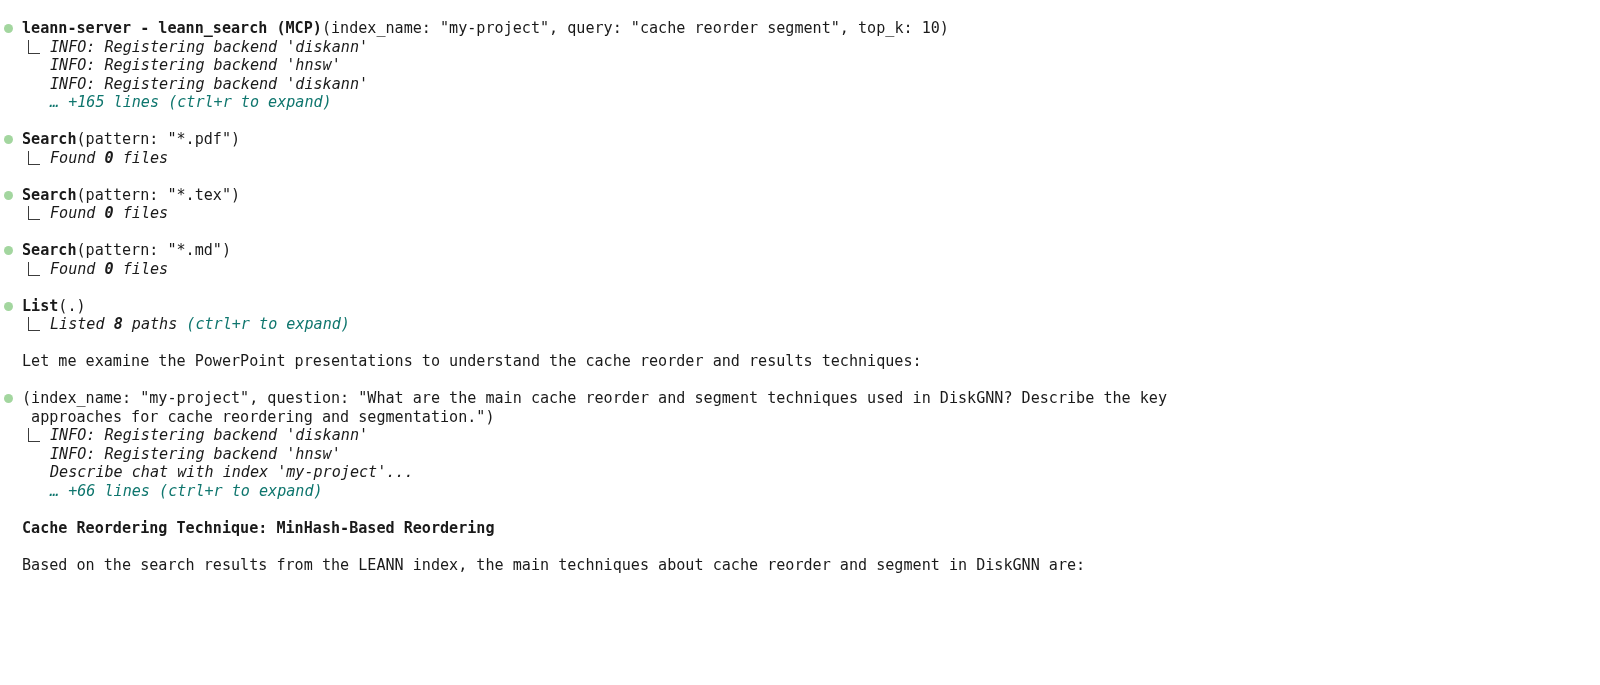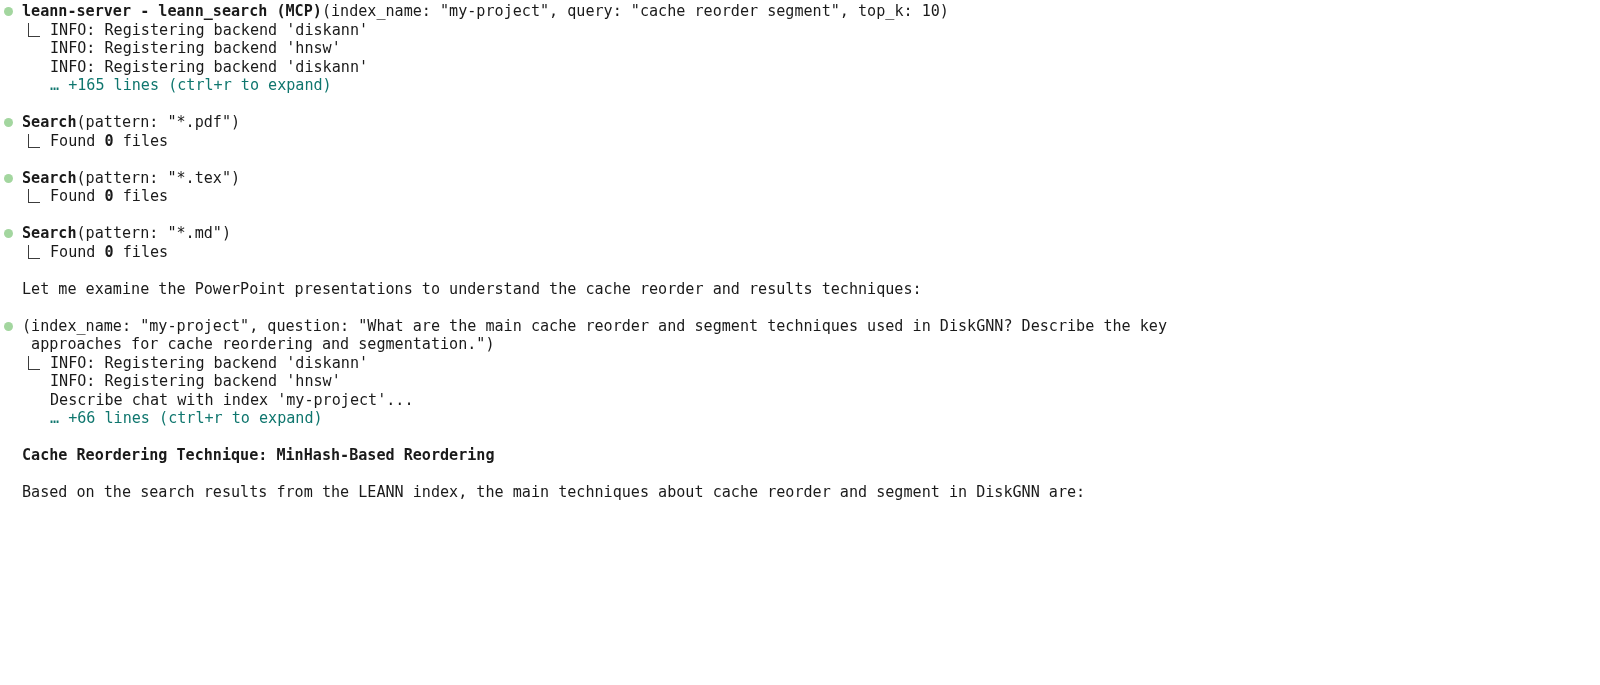--- a/index.html
+++ b/index.html
@@ -11,21 +11,21 @@
     width: 1600px;
     height: 685px;
     overflow: hidden;
     font-family: "DejaVu Sans Mono", "Liberation Mono", monospace;
     font-size: 15.1px;
     line-height: 18.5px;
     color: #1a1a1a;
   }
   .terminal {
     position: relative;
-    padding: 2px 30px 0 22px;
+    padding: 19px 30px 0 22px;
     box-sizing: border-box;
     width: 1600px;
     height: 590px;
   }
   .block { margin: 0 0 18.5px 0; }
   .line { white-space: pre-wrap; }
 
   
   .tool-head {
     position: relative;
@@ -60,21 +60,21 @@
   .branch::before {
     content: "";
     position: absolute;
     left: 6px;
     top: 2px;
     width: 11px;
     height: 13px;
     border-left: 1.5px solid #3c3c3c;
     border-bottom: 1.5px solid #3c3c3c;
   }
-  .result-lines { flex: 1; }
+  .result-lines { flex: 1; font-style: italic; }
   .rline { white-space: pre-wrap; }
   .muted { color: #0f766e; }
   b { font-weight: bold; }
   .para { white-space: pre-wrap; }
   .bold { font-weight: bold; }
 </style>
 </head>
 <body>
 
 <div class="terminal">
@@ -129,20 +129,32 @@
     </div>
     <div class="result">
       <span class="branch"></span>
       <div class="result-lines">
         <div class="rline"><span>Found </span><b>0</b><span> files</span></div>
       </div>
     </div>
   </div>
 
 
+  <div class="block">
+    <div class="line tool-head">
+      <span class="dot"></span>
+      <span class="tool-name">List</span><span class="tool-args">(.)</span>
+    </div>
+    <div class="result">
+      <span class="branch"></span>
+      <div class="result-lines">
+        <div class="rline"><span>Listed </span><b>8</b><span> paths </span><span class="muted">(ctrl+r to expand)</span></div>
+      </div>
+    </div>
+  </div>
 
   <div class="block para">Let me examine the PowerPoint presentations to understand the cache reorder and results techniques:</div>
 
   <div class="block">
     <div class="line tool-head">
       <span class="dot"></span>
       <span class="tool-args">(index_name: "my-project", question: "What are the main cache reorder and segment techniques used in DiskGNN? Describe the key
  approaches for cache reordering and segmentation.")</span>
     </div>
     <div class="result">

